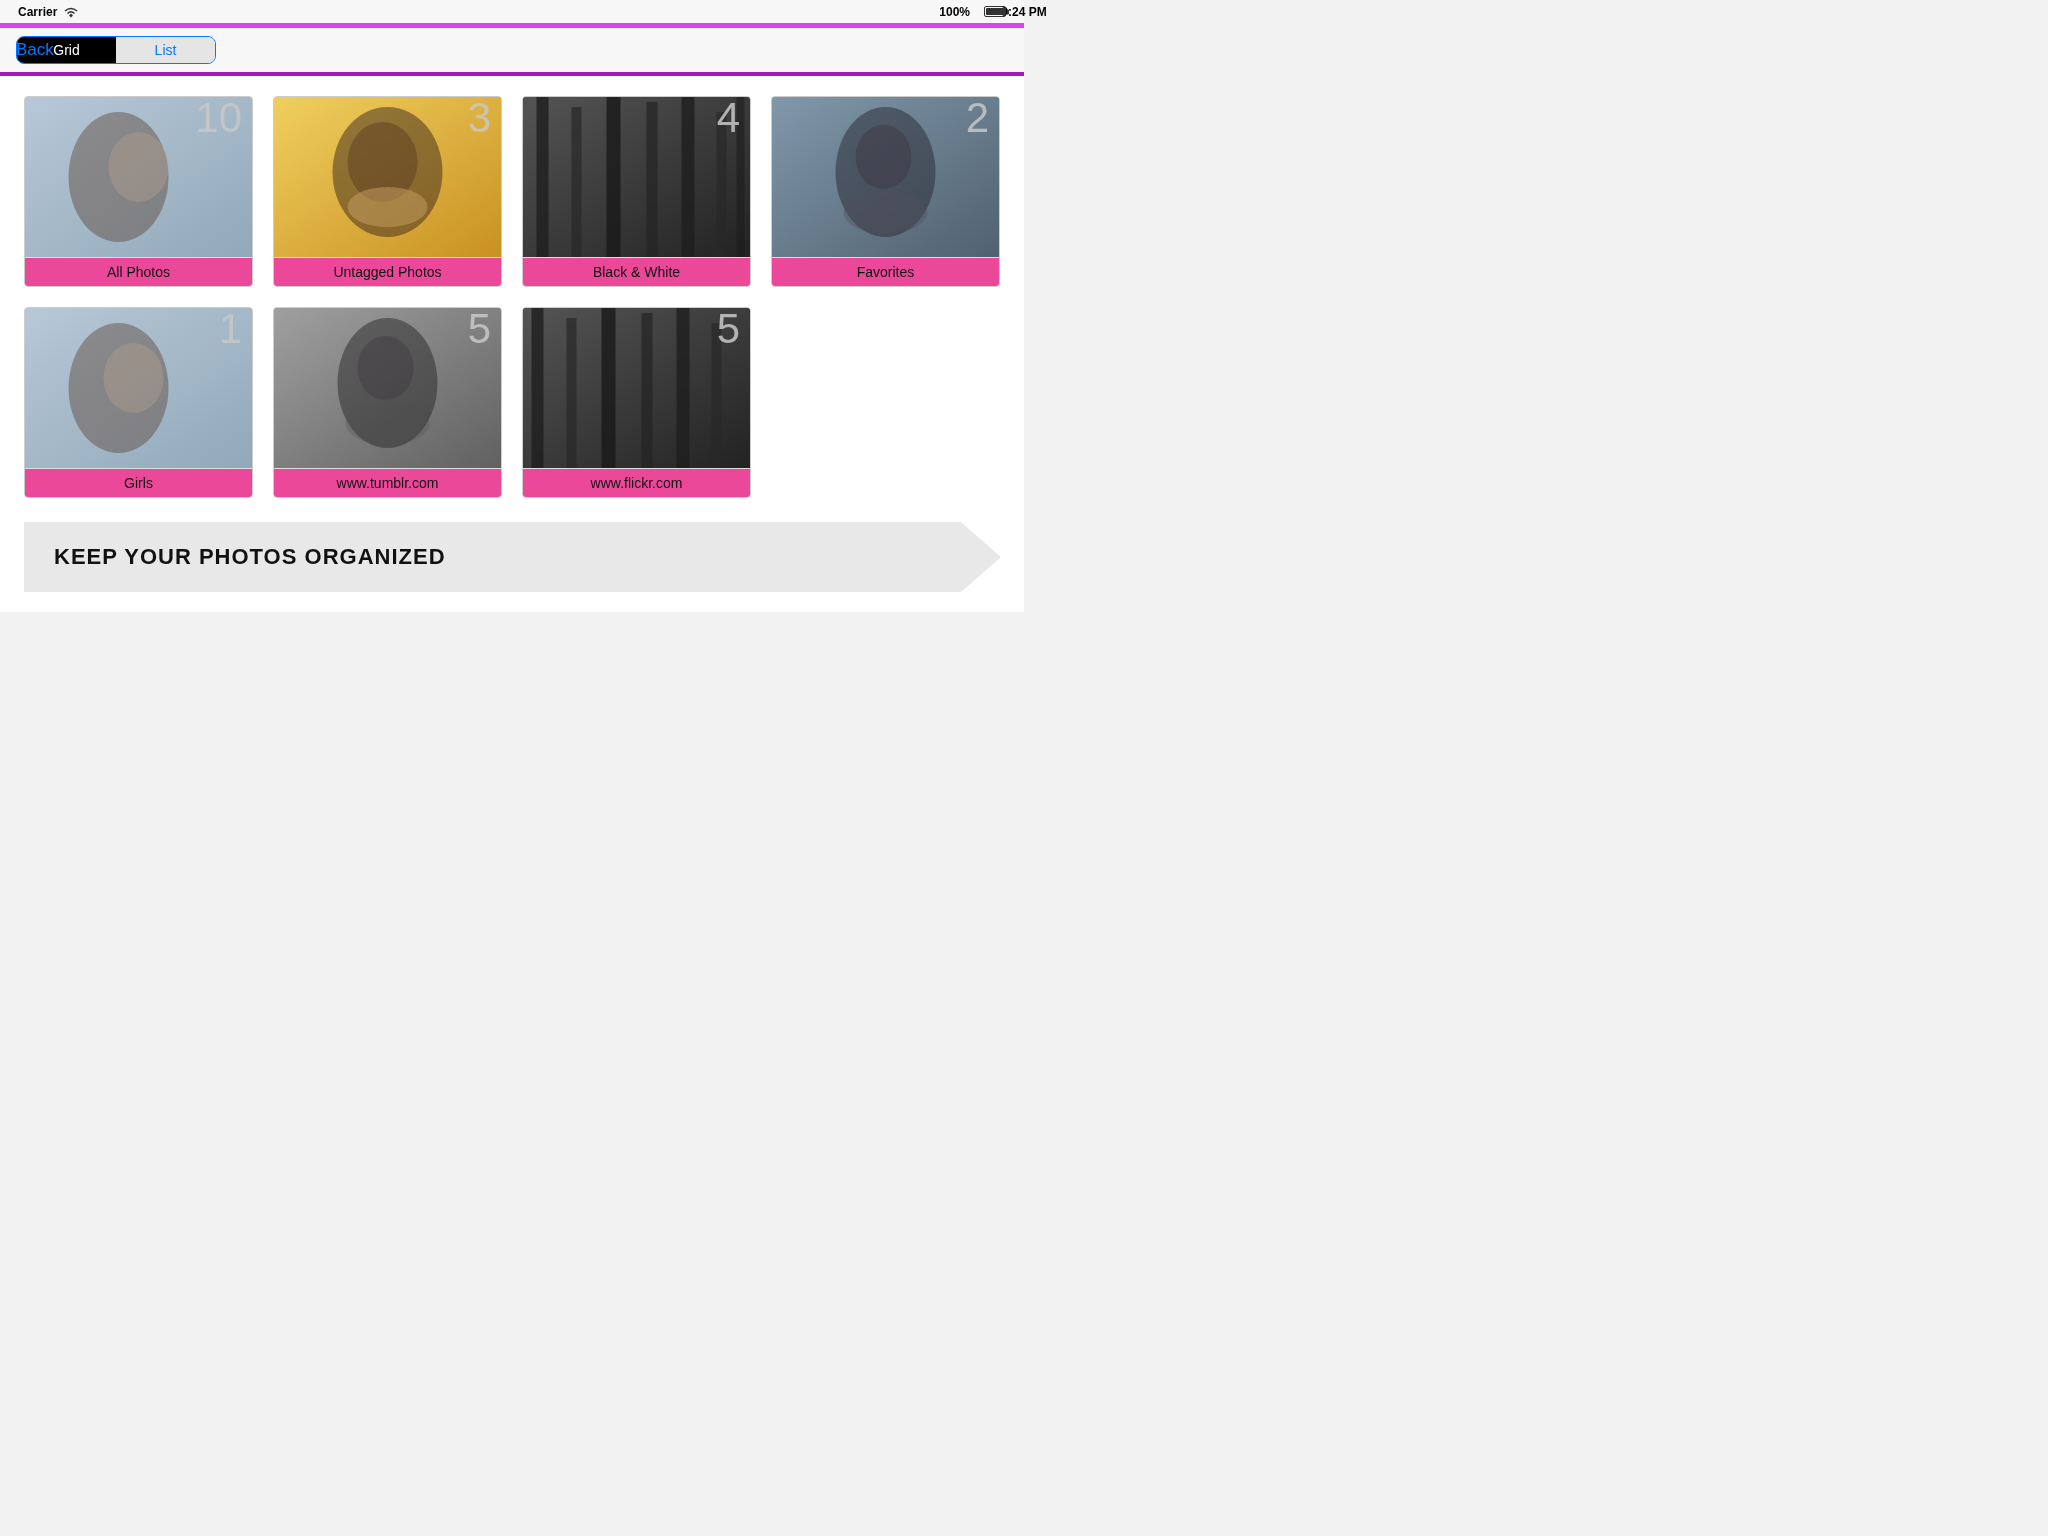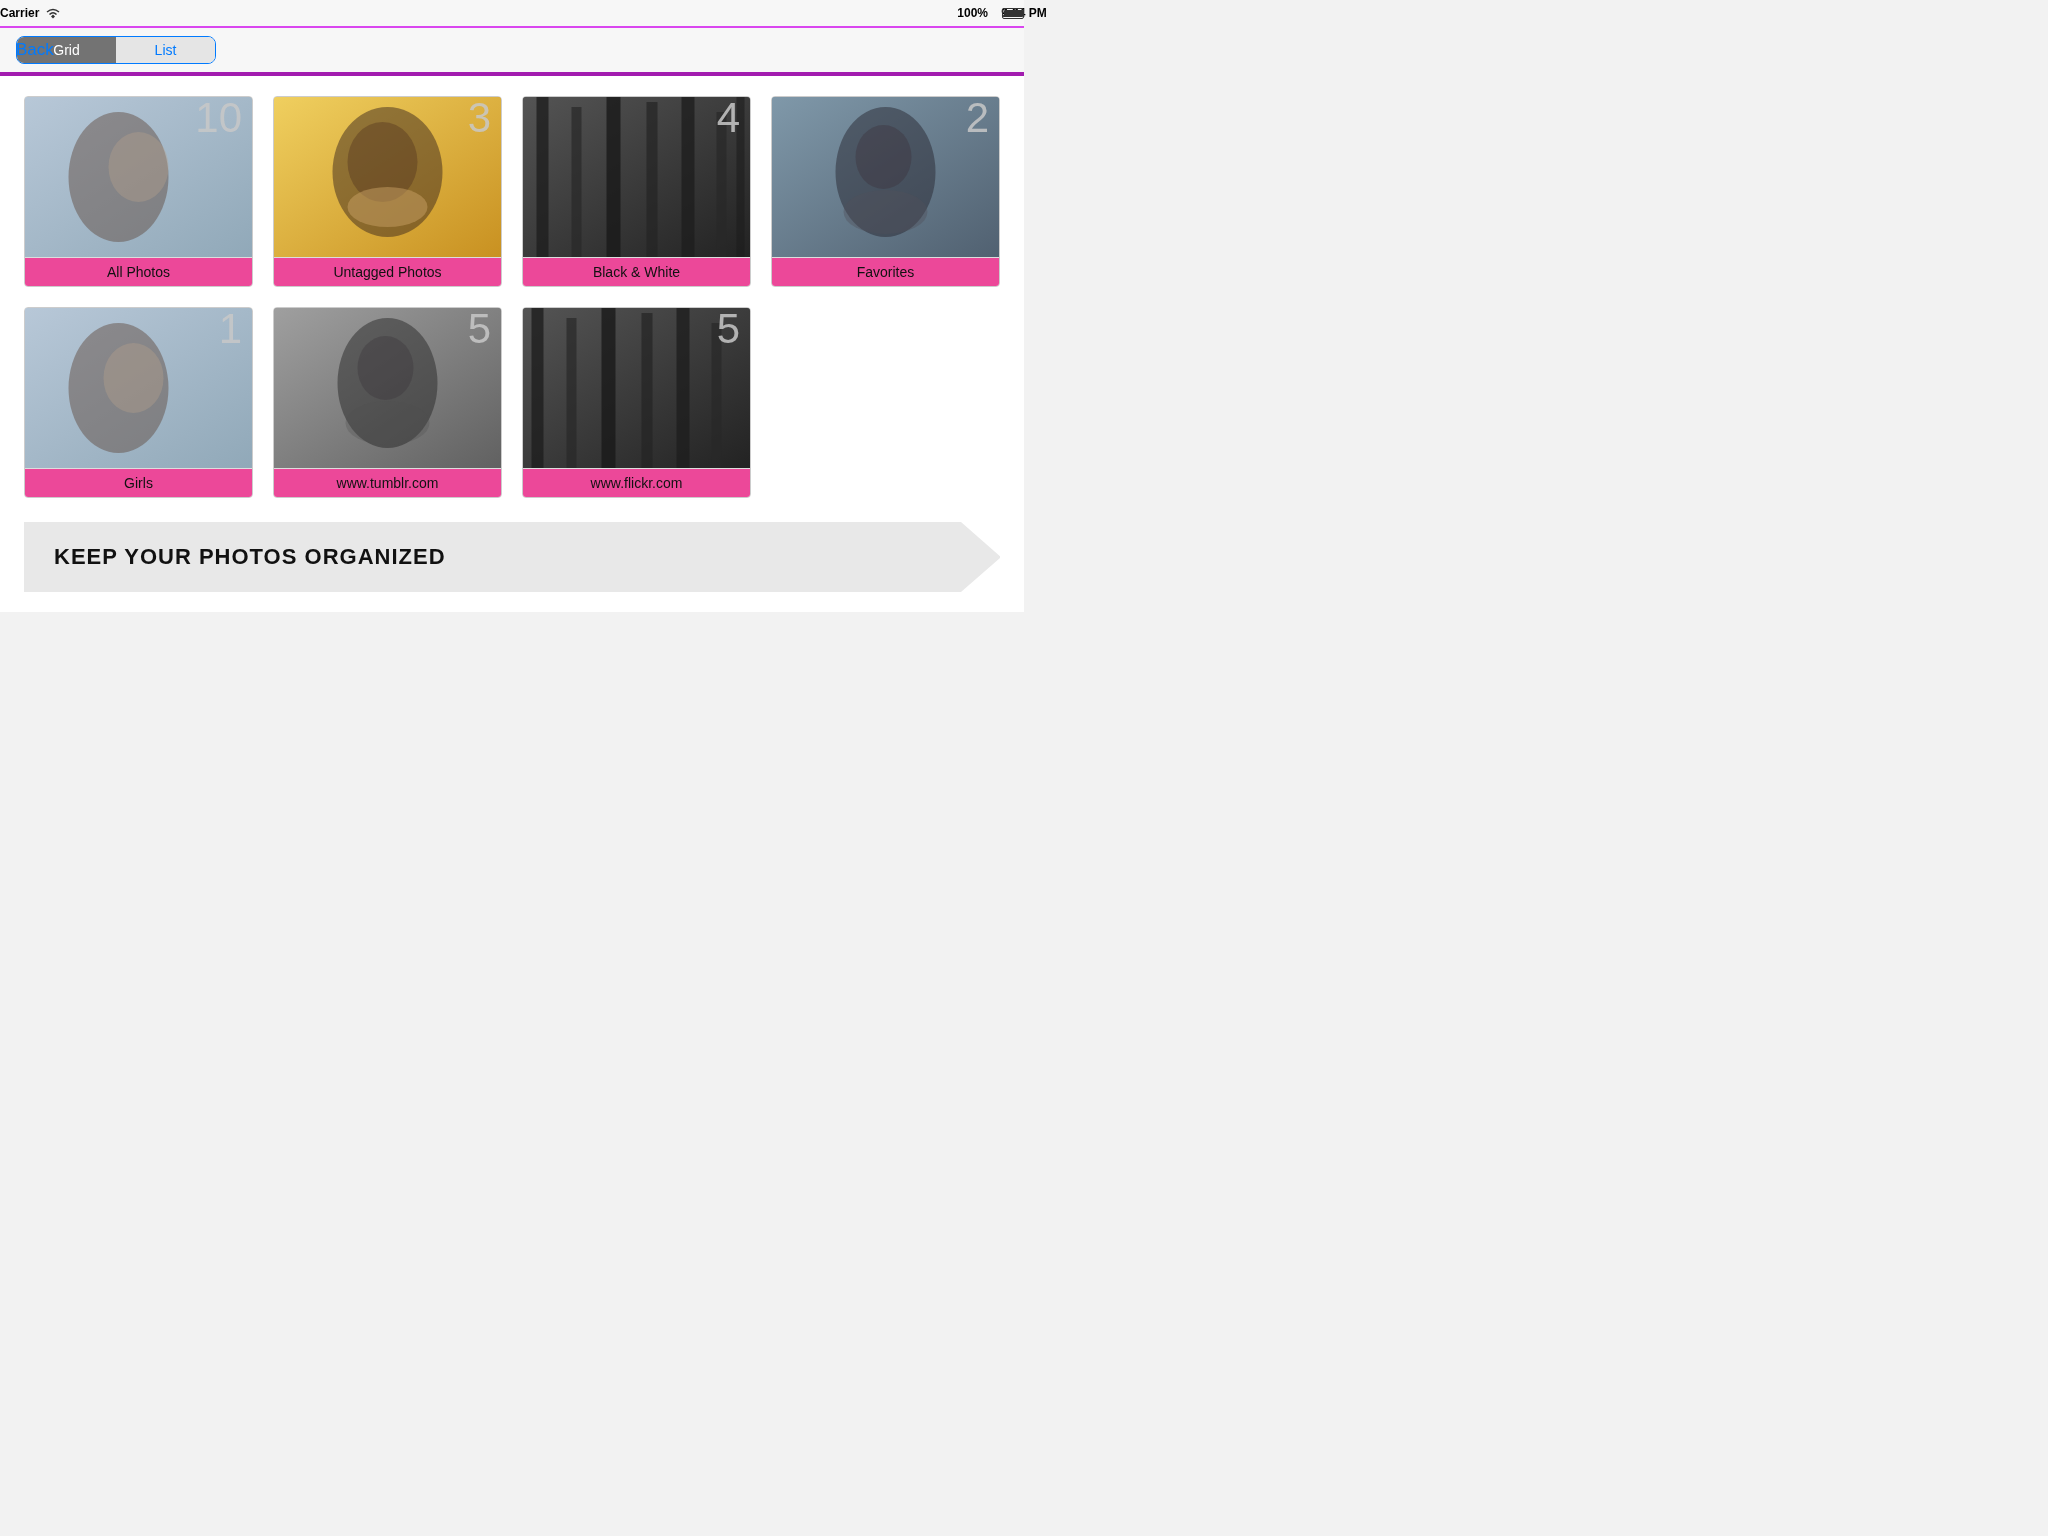--- a/index.html
+++ b/index.html
@@ -10,23 +10,23 @@
       width: 1024px;
       min-height: 768px;
       overflow-x: hidden;
     }
 
     
     .status-bar {
       display: flex;
       justify-content: space-between;
       align-items: center;
-      padding: 4px 0;
+      padding: 4px 18px;
       background: #f7f7f7;
-      border-bottom: 2px solid #d946ef;
+      border-bottom: 5px solid #d946ef;
       height: 28px;
     }
     .status-left {
       display: flex;
       align-items: center;
       gap: 6px;
       font-size: 12px;
       font-weight: 600;
     }
     .status-center {
@@ -108,21 +108,21 @@
     .seg-btn {
       flex: 1;
       padding: 5px 0;
       font-size: 14px;
       font-weight: 500;
       border: none;
       cursor: pointer;
       transition: background 0.2s;
     }
     .seg-btn.active {
-      background: #737373;
+      background: #000000;
       color: white;
     }
     .seg-btn.inactive {
       background: #e5e5e5;
       color: #007aff;
     }
 
     
     .main-content {
       padding: 20px 24px;

